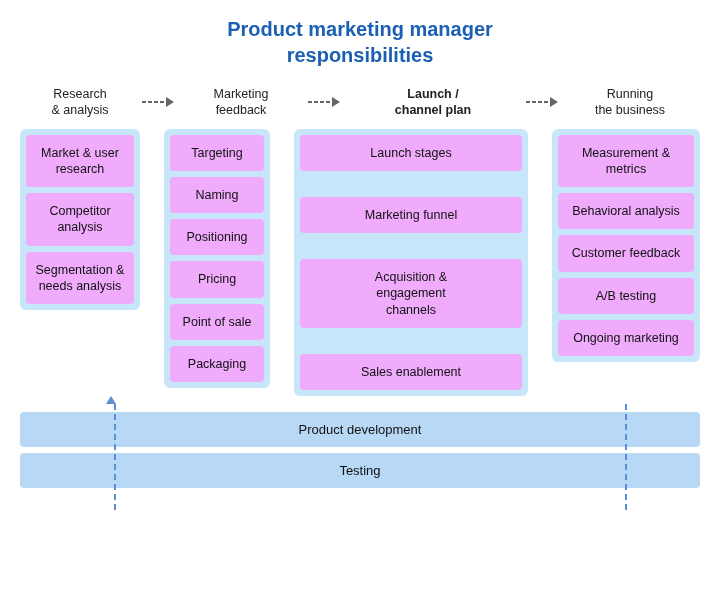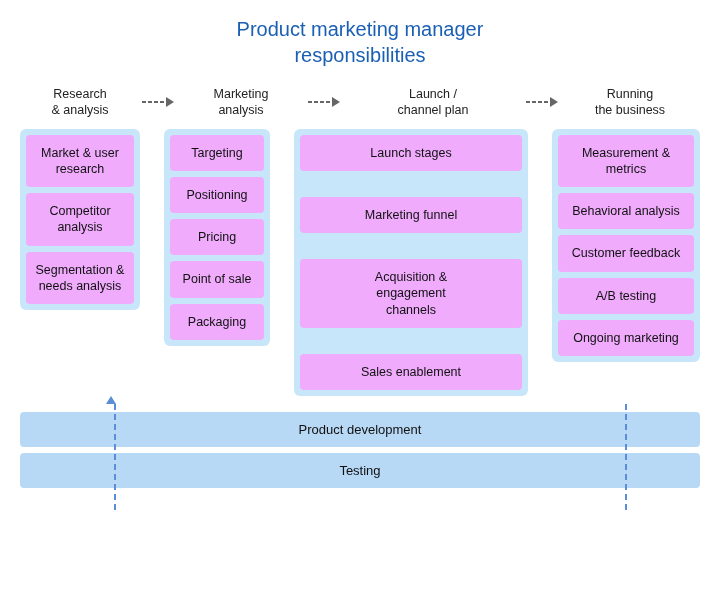--- a/index.html
+++ b/index.html
@@ -14,21 +14,21 @@
     .page {
       width: 720px;
       min-height: 601px;
       padding: 16px 20px 16px 20px;
       background: #fff;
     }
 
     .title {
       text-align: center;
       color: #1a5fb4;
-      font-weight: normal;
+      font-weight: bold;
       font-size: 20px;
       line-height: 1.3;
       margin-bottom: 18px;
     }
 
     .diagram-area {
       position: relative;
       width: 100%;
     }
 
@@ -113,21 +113,21 @@
 
     .arrow-connector {
       display: flex;
       align-items: center;
       justify-content: center;
       flex-shrink: 0;
       gap: 2px;
       padding: 0 2px;
     }
 
-    .flex-1 { flex: 1; }
+    .flex-1 { flex: 1; font-weight: bold; }
 
     .columns-wrapper {
       display: flex;
       gap: 8px;
       align-items: flex-start;
     }
 
     .single-col-wrapper {
       background: #c8e6fa;
       border-radius: 6px;
@@ -157,21 +157,21 @@
 &amp; analysis</div>
 
       <div class="arrow-connector" style="width:36px;">
         <span class="dash"></span>
         <span class="dash"></span>
         <span class="dash"></span>
         <span class="dash"></span>
         <span class="arrow-head"></span>
       </div>
       <div class="phase-h w130" style="white-space:pre-line;">Marketing
-analysis</div>
+feedback</div>
 
       <div class="arrow-connector" style="width:36px;">
         <span class="dash"></span>
         <span class="dash"></span>
         <span class="dash"></span>
         <span class="dash"></span>
         <span class="arrow-head"></span>
       </div>
       <div class="phase-h flex-1" style="white-space:pre-line; text-align:center;">Launch /
 channel plan</div>
@@ -192,20 +192,21 @@
       <div class="single-col-wrapper" style="width:120px; flex-shrink:0;">
         <div class="card">Market &amp; user<br>research</div>
         <div class="card">Competitor<br>analysis</div>
         <div class="card">Segmentation &amp;<br>needs analysis</div>
       </div>
 
       <div style="width:8px; flex-shrink:0;"></div>
 
       <div class="single-col-wrapper" style="width:106px; flex-shrink:0;">
         <div class="card">Targeting</div>
+        <div class="card">Naming</div>
         <div class="card">Positioning</div>
         <div class="card">Pricing</div>
         <div class="card">Point of sale</div>
         <div class="card">Packaging</div>
       </div>
 
       <div style="width:8px; flex-shrink:0;"></div>
 
       <div class="single-col-wrapper" style="flex:1;gap:26px;">
         <div class="card">Launch stages</div>

